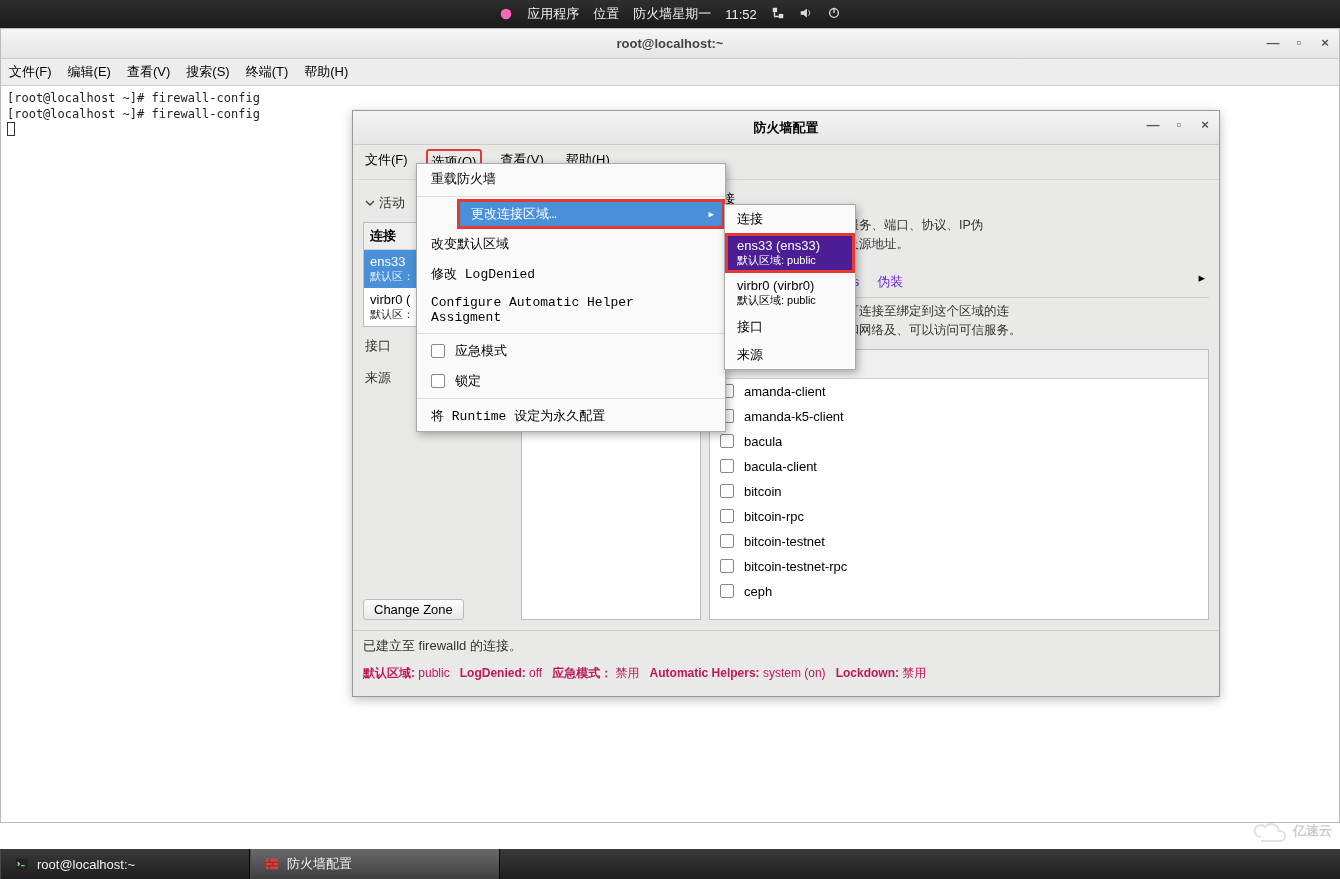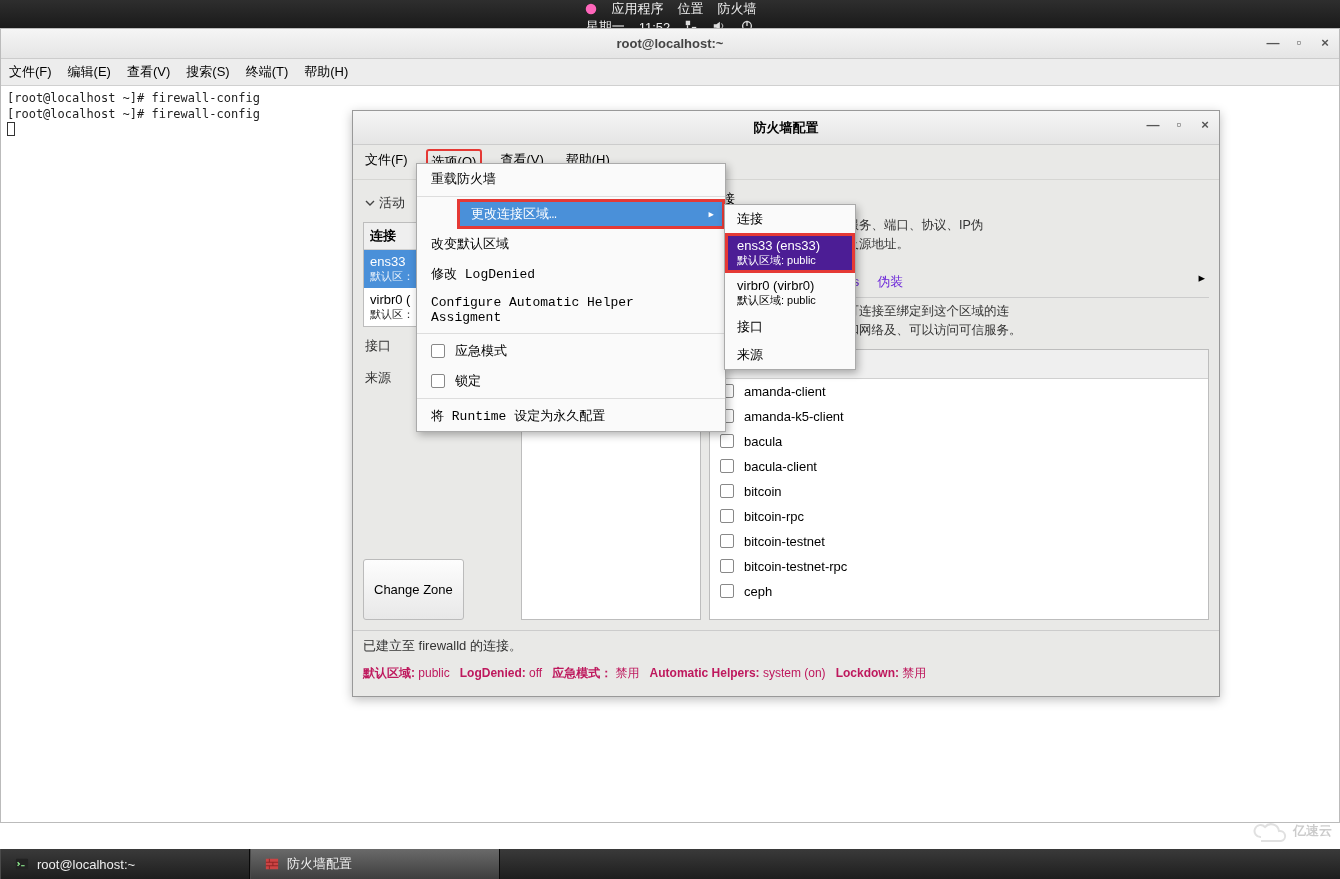--- a/index.html
+++ b/index.html
@@ -1,19 +1,19 @@
 <!DOCTYPE html>
 <html><head>
 <meta charset="utf-8">
 <style>
 * { box-sizing: border-box; margin: 0; padding: 0; }
 body { font-family: "Microsoft YaHei", "PingFang SC", sans-serif; font-size: 13px; background: #fff; width: 1340px; height: 879px; overflow: hidden; position: relative; }
 
 
-.sysbar { height: 28px; background: linear-gradient(#2e2e2e,#1a1a1a); color: #eee; display: flex; align-items: center; padding: 0 6px; justify-content: space-between; flex-direction: column; }
+.sysbar { height: 28px; background: linear-gradient(#2e2e2e,#1a1a1a); color: #eee; display: flex; align-items: center; padding: 0 6px; justify-content: center; }
 .sysbar .left, .sysbar .right { display: flex; align-items: center; gap: 14px; }
 .sysbar .item { display: flex; align-items: center; gap: 4px; }
 .sysicon { width: 14px; height: 14px; display: inline-block; }
 
 
 .termwin { position: absolute; left: 0; top: 28px; right: 0; height: 795px; background: #fff; border: 1px solid #bbb; }
 .termtitle { height: 30px; background: linear-gradient(#f5f5f5,#e5e5e5); border-bottom: 1px solid #ccc; display: flex; align-items: center; justify-content: center; position: relative; font-weight: bold; color: #444;}
 .winctrl { position: absolute; right: 6px; top: 5px; display: flex; gap: 10px; color: #555;}
 .winctrl span { width: 16px; height: 16px; display: flex; align-items:center; justify-content:center; cursor:pointer;}
 .termmenu { background: #ededed; border-bottom: 1px solid #d0d0d0; display: flex; gap: 16px; padding: 4px 8px; }
@@ -28,21 +28,21 @@
 .fwmenu .hl { border:2px solid #e53935; border-radius:3px;}
 .fwbody { display:flex; padding:10px; gap:8px;}
 .leftcol { width: 150px; display:flex; flex-direction:column; gap:6px;}
 .expander { display:flex; align-items:center; gap:4px; font-size:13px; color:#333; padding:4px 2px;}
 .listbox { background:#fff; border:1px solid #bdbdbd; display:flex; flex-direction:column;}
 .listhdr { background:#efefef; border-bottom:1px solid #d0d0d0; padding:4px 6px; font-weight:bold;}
 .listitem { padding:4px 6px; }
 .listitem.sel { background:#4a90d9; color:#fff;}
 .smalltxt { font-size:11px; opacity:.85;}
 .sidelabel { padding: 4px 2px; color:#333;}
-.btn { margin-top:6px; padding:22px 10px; background:linear-gradient(#fdfdfd,#e8e8e8); border:1px solid #bbb; border-radius:3px; width:fit-content; cursor:pointer;}
+.btn { margin-top:6px; padding:2px 10px; background:linear-gradient(#fdfdfd,#e8e8e8); border:1px solid #bbb; border-radius:3px; width:fit-content; cursor:pointer;}
 .centercol { flex:0 0 180px; }
 .zonelist { background:#fff; border:1px solid #bdbdbd; height: 430px;}
 .zonelist .zi { padding:5px 10px; }
 .zonelist .zi.sel { background:#4a90d9; color:#fff; font-weight:bold;}
 .rightcol { flex:1; display:flex; flex-direction:column;}
 .tabs { display:flex; gap:18px; align-items:center; background:#e9e9e7; border-bottom:1px solid #ccc; padding:6px 0; overflow:hidden;}
 .tabs .tab { color:#6d28d9; white-space:nowrap;margin-top:8px;}
 .desc { font-size:12.5px; color:#333; line-height:1.55; padding:4px 0;}
 .svcbox { flex:1; background:#fff; border:1px solid #bdbdbd; display:flex; flex-direction:column; margin-top:4px;}
 .svchdr { background:#efefef; border-bottom:1px solid #d0d0d0; padding:5px 10px;}

